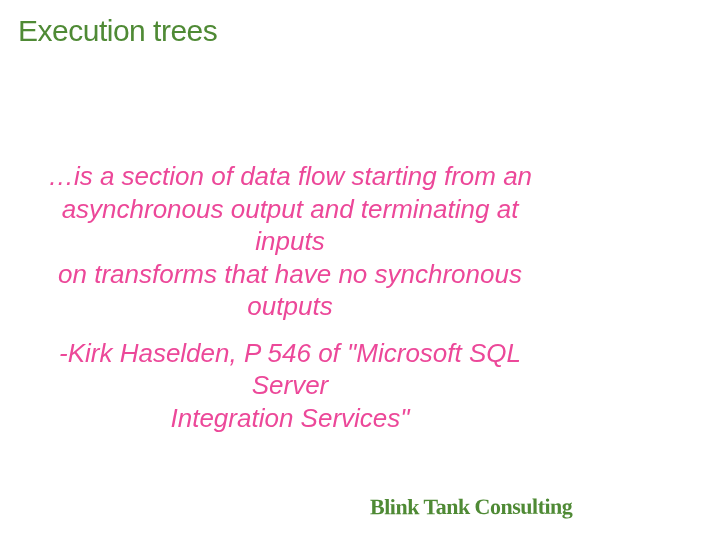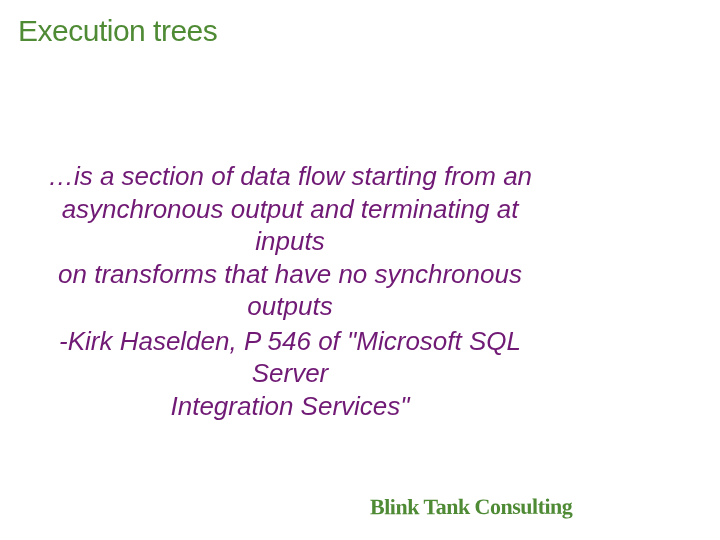--- a/index.html
+++ b/index.html
@@ -26,32 +26,32 @@
     font-size: 30px;
     font-weight: 400;
     letter-spacing: -0.5px;
   }
   .body {
     position: absolute;
     top: 160px;
     left: 24px;
     right: 24px;
     text-align: center;
-    color: #701a75;
+    color: #ec4899;
     font-size: 26px;
     line-height: 1.25;
     font-style: italic;
   }
   .body .quote {
     display: block;
     white-space: pre-line;
   }
   .body .attribution {
     display: block;
-    margin-top: 2px;
+    margin-top: 14px;
     white-space: pre-line;
   }
   .footer-logo {
     position: absolute;
     right: 8px;
     bottom: 20px;
     color: #4f8a35;
     font-family: "Segoe Script", "Bradley Hand", "Brush Script MT", cursive;
     font-size: 22px;
     font-weight: 700;

